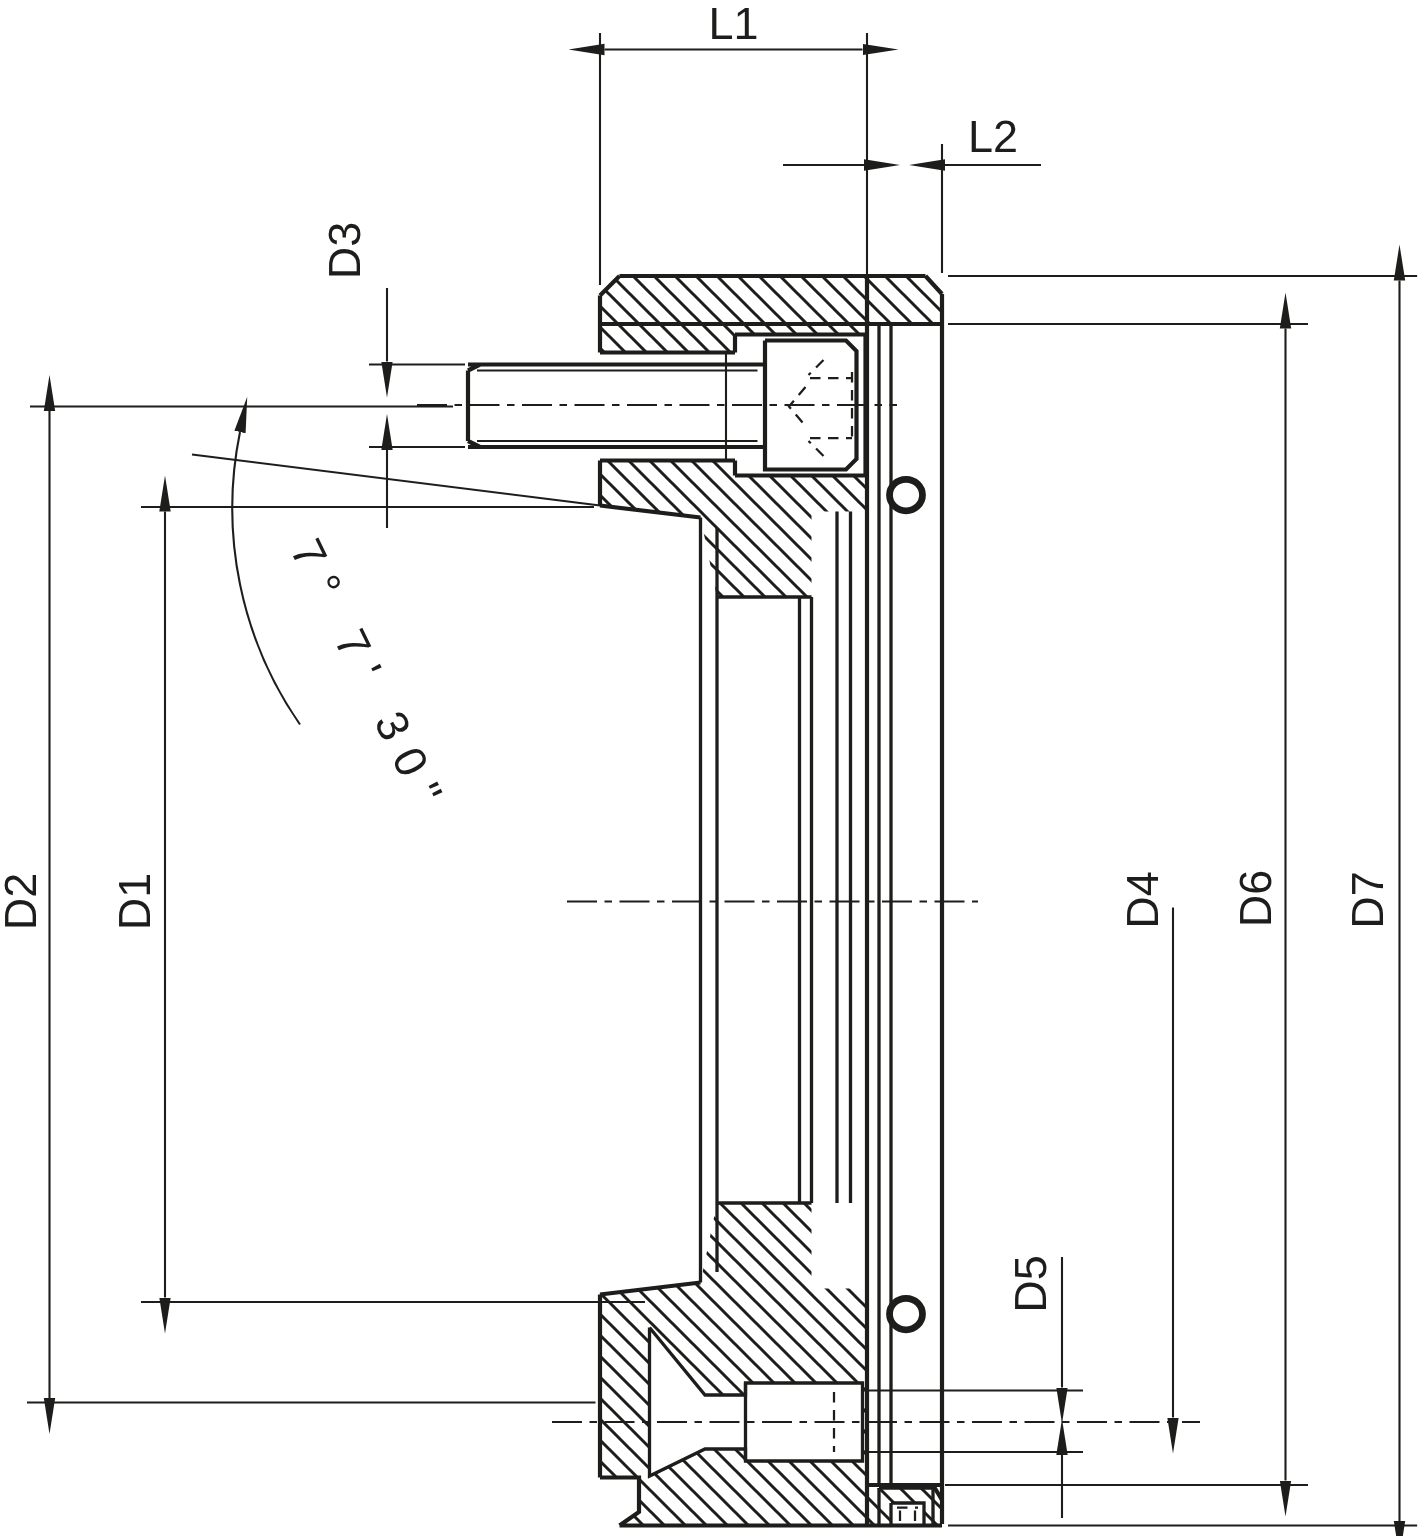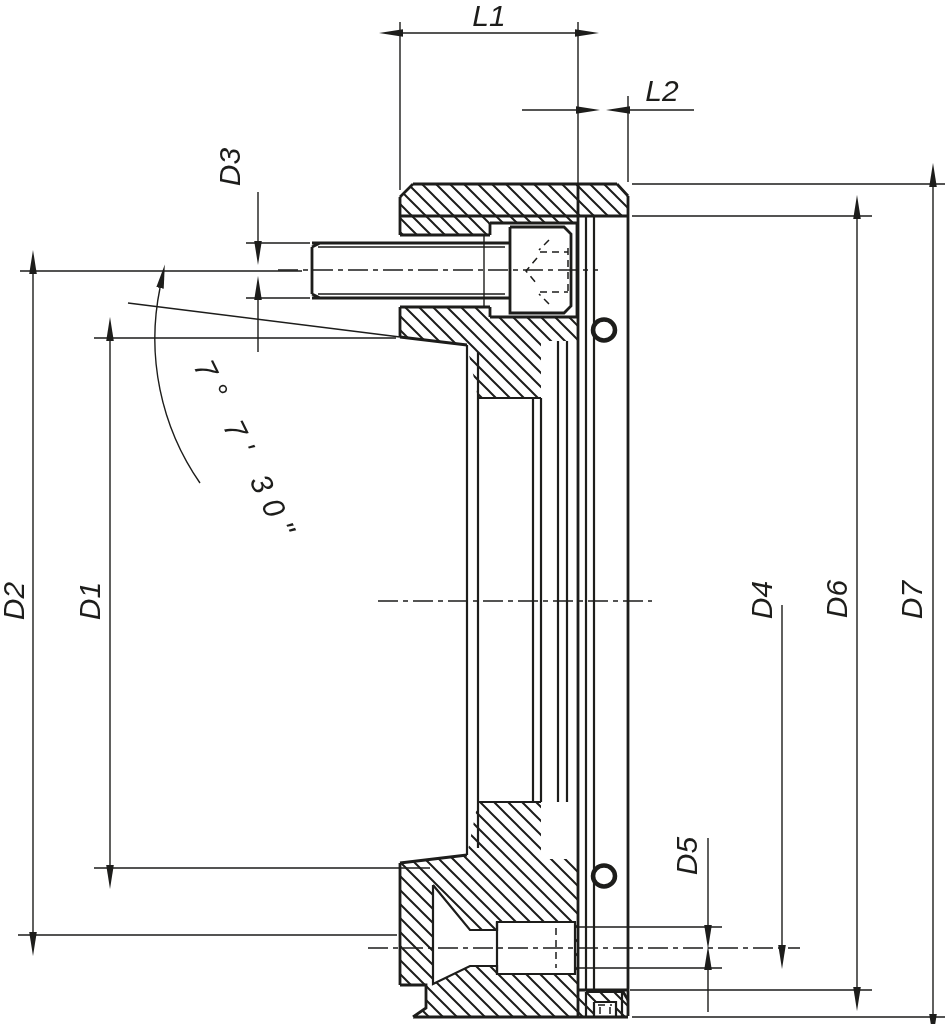--- a/index.html
+++ b/index.html
@@ -1,16 +1,16 @@
 <!DOCTYPE html>
 <html><head>
 <meta charset="utf-8">
 <style>
   html,body{margin:0;padding:0;background:#ffffff;}
-  .stage{width:945px;height:1024px;position:relative;background:#ffffff;overflow:hidden;font-style:italic;}
+  .stage{width:945px;height:1024px;position:relative;background:#ffffff;overflow:hidden;}
   svg{display:block;}
   text{font-family:"Liberation Sans","DejaVu Sans",sans-serif;font-size:30px;fill:#1d1d1b;}
   .ang{font-size:30px;letter-spacing:10px;}
   .thick{stroke:#1d1d1b;stroke-width:2.8;fill:none;}
   .med{stroke:#1d1d1b;stroke-width:2.2;fill:none;}
   .thin{stroke:#1d1d1b;stroke-width:1.4;fill:none;}
   .cl{stroke:#1d1d1b;stroke-width:1.3;fill:none;stroke-dasharray:20 5 5 5;}
   .hid{stroke:#1d1d1b;stroke-width:1.5;fill:none;stroke-dasharray:7 5;}
 </style>
 </head>

